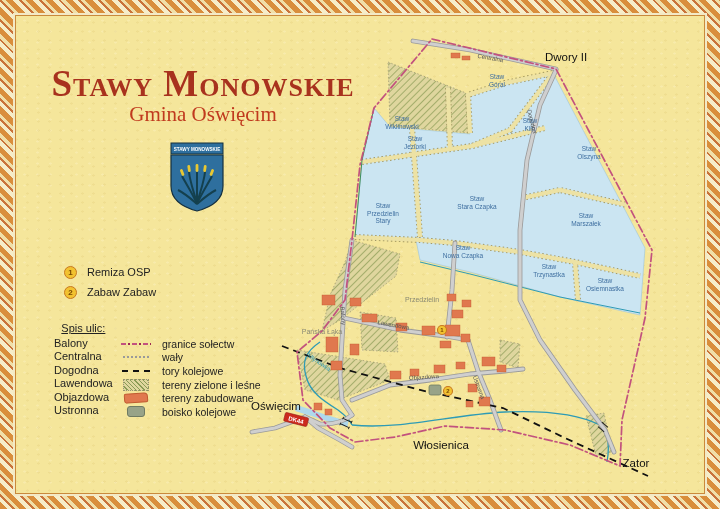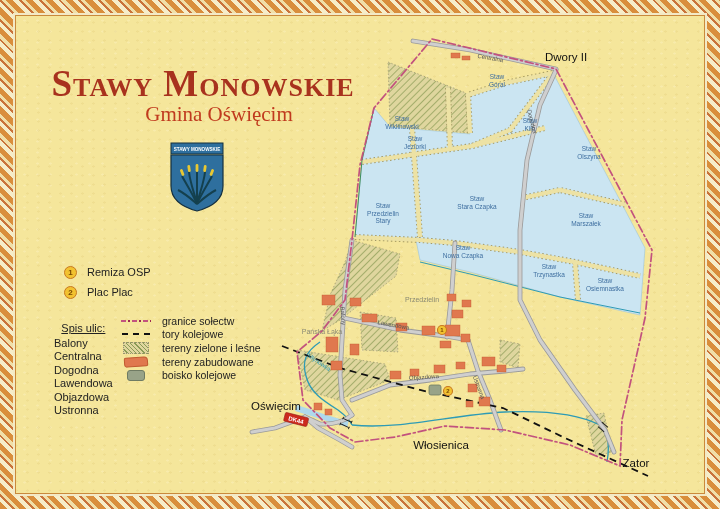--- a/index.html
+++ b/index.html
@@ -12,30 +12,30 @@
   .frame-inner{position:absolute;inset:13px;pointer-events:none;z-index:51;
          border:2px solid #F3E9C6;outline:1px solid #C98A3C;outline-offset:-3px;}
   .bgtex{position:absolute;inset:0;
          background:
           radial-gradient(rgba(210,180,90,.18) 1px, transparent 1.6px),
           radial-gradient(rgba(255,250,220,.25) 1px, transparent 1.6px),#F5E69B;
          background-size:11px 9px,13px 11px;background-position:0 0,5px 4px;}
   .title{position:absolute;left:38px;top:62px;width:330px;text-align:center;
          font-family:"Liberation Serif",serif;font-variant:small-caps;
          font-size:37px;font-weight:bold;letter-spacing:1px;color:#A8321E;z-index:5;}
-  .subtitle{position:absolute;left:54px;top:102px;width:330px;text-align:center;
+  .subtitle{position:absolute;left:38px;top:102px;width:330px;text-align:center;
          font-family:"Liberation Serif",serif;font-size:21px;color:#C03A1E;z-index:5;}
   .crest{position:absolute;left:170px;top:142px;z-index:5;}
   .poi-legend{position:absolute;left:64px;top:262px;z-index:5;font-size:11px;color:#222;}
   .poi-row{display:flex;align-items:center;height:20px;}
   .poi-dot{width:11px;height:11px;border-radius:50%;background:#F2C230;border:1.5px solid #C87820;
            color:#7A4A00;font-size:8px;font-weight:bold;text-align:center;line-height:11px;margin-right:10px;}
   .streets{position:absolute;left:54px;top:322px;z-index:5;font-size:11px;color:#222;line-height:13.5px;}
   .streets .hdr{text-decoration:underline;margin-bottom:1px;text-align:center;}
-  .legend{position:absolute;left:118px;top:314px;z-index:5;text-align:right;}
+  .legend{position:absolute;left:118px;top:337px;z-index:5;text-align:right;}
   .lrow{display:flex;align-items:center;height:13.6px;}
   .lsym{width:36px;display:flex;justify-content:center;align-items:center;margin-right:8px;flex:none;}
   .llab{font-size:10.5px;color:#222;white-space:nowrap;}
   .sym-granice{width:30px;height:2px;
      background:repeating-linear-gradient(90deg,#C2527E 0 5px,rgba(0,0,0,0) 5px 7px,#9E2B50 7px 9px,rgba(0,0,0,0) 9px 11px);}
   .sym-drogi{width:28px;height:7px;background:#D6D6D6;border:1px solid #8F8F8F;border-radius:3px;}
   .sym-waly{width:26px;border-top:2px dotted #9A9A9A;}
   .sym-tory{width:28px;border-top:2px dashed #111;}
   .sym-rzeki{width:28px;height:8px;background:#BFE0F0;border:0.5px solid #9CC4DC;border-radius:5px 8px 6px 9px;}
   .sym-zielone{width:24px;height:10px;border:1px dotted #9a9470;
@@ -258,21 +258,21 @@
   </svg>
 </div>
 
 <div class="poi-legend">
   <div class="poi-row">
     <div class="poi-dot">1</div>
     <span>Remiza OSP</span>
   </div>
   <div class="poi-row">
     <div class="poi-dot">2</div>
-    <span>Plac Plac</span>
+    <span>Zabaw Zabaw</span>
   </div>
 </div>
 
 <div class="streets">
   <div class="hdr">Spis ulic:</div>
   <div>Balony</div>
   <div>Centralna</div>
   <div>Dogodna</div>
   <div>Lawendowa</div>
   <div>Objazdowa</div>
@@ -281,20 +281,26 @@
 
 <div class="legend">
   <div class="lrow">
     <span class="lsym">
         <span class="sym-granice"></span>
       </span>
     <span class="llab">granice sołectw</span>
   </div>
   <div class="lrow">
     <span class="lsym">
+        <span class="sym-waly"></span>
+      </span>
+    <span class="llab">wały</span>
+  </div>
+  <div class="lrow">
+    <span class="lsym">
         <span class="sym-tory"></span>
       </span>
     <span class="llab">tory kolejowe</span>
   </div>
   <div class="lrow">
     <span class="lsym">
         <span class="sym-zielone"></span>
       </span>
     <span class="llab">tereny zielone i leśne</span>
   </div>

